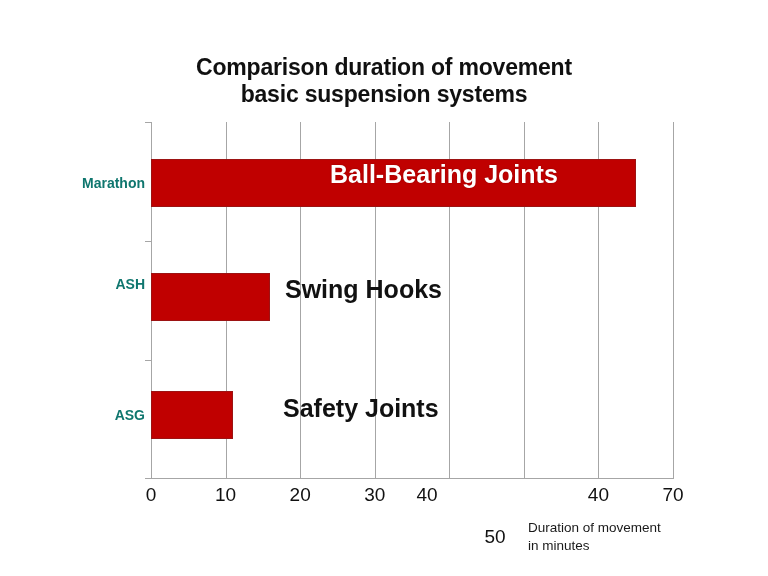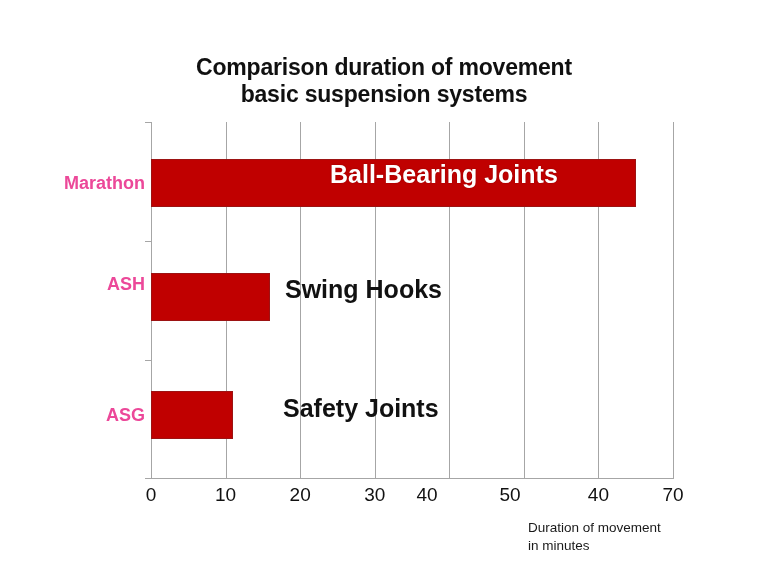--- a/index.html
+++ b/index.html
@@ -77,23 +77,23 @@
   .bar.b0 { top: 37px; }   
   .bar.b1 { top: 151px; }  
   .bar.b2 { top: 269px; }  
 
   
   .ylabel {
     position: absolute;
     right: 0;
     width: 120px;
     text-align: right;
-    font-size: 18px;
+    font-size: 14px;
     font-weight: bold;
-    color: #ec4899;
+    color: #0f766e;
     line-height: 16px;
   }
   .ycat-wrap {
     position: absolute;
     left: 16px;
     top: 122px;
     width: 129px;
     height: 357px;
   }
   .ylabel.y0 { top: 53px; }
@@ -213,21 +213,21 @@
   <div class="bar-label outside l1">Swing Hooks</div>
   <div class="bar-label inside l0">Ball-Bearing Joints</div>
   <div class="bar-label outside l2">Safety Joints</div>
 
   <div class="xticks" id="xticks">
       <div class="xtick-label" style="left: 151px;">0</div>
       <div class="xtick-label" style="left: 225.571px;">10</div>
       <div class="xtick-label" style="left: 300.143px;">20</div>
       <div class="xtick-label" style="left: 374.714px;">30</div>
       <div class="xtick-label" style="left: 427px;">40</div>
-      <div class="xtick-label" style="left: 510px;">50</div>
+      <div class="xtick-label" style="left: 495px; margin-top: 42px;">50</div>
       <div class="xtick-label" style="left: 598.429px;">40</div>
       <div class="xtick-label" style="left: 673px;">70</div>
     </div>
 
   <div class="axis-title">
     <span>Duration of movement</span>
     <span class="line2">in minutes</span>
   </div>
 
 </div>

